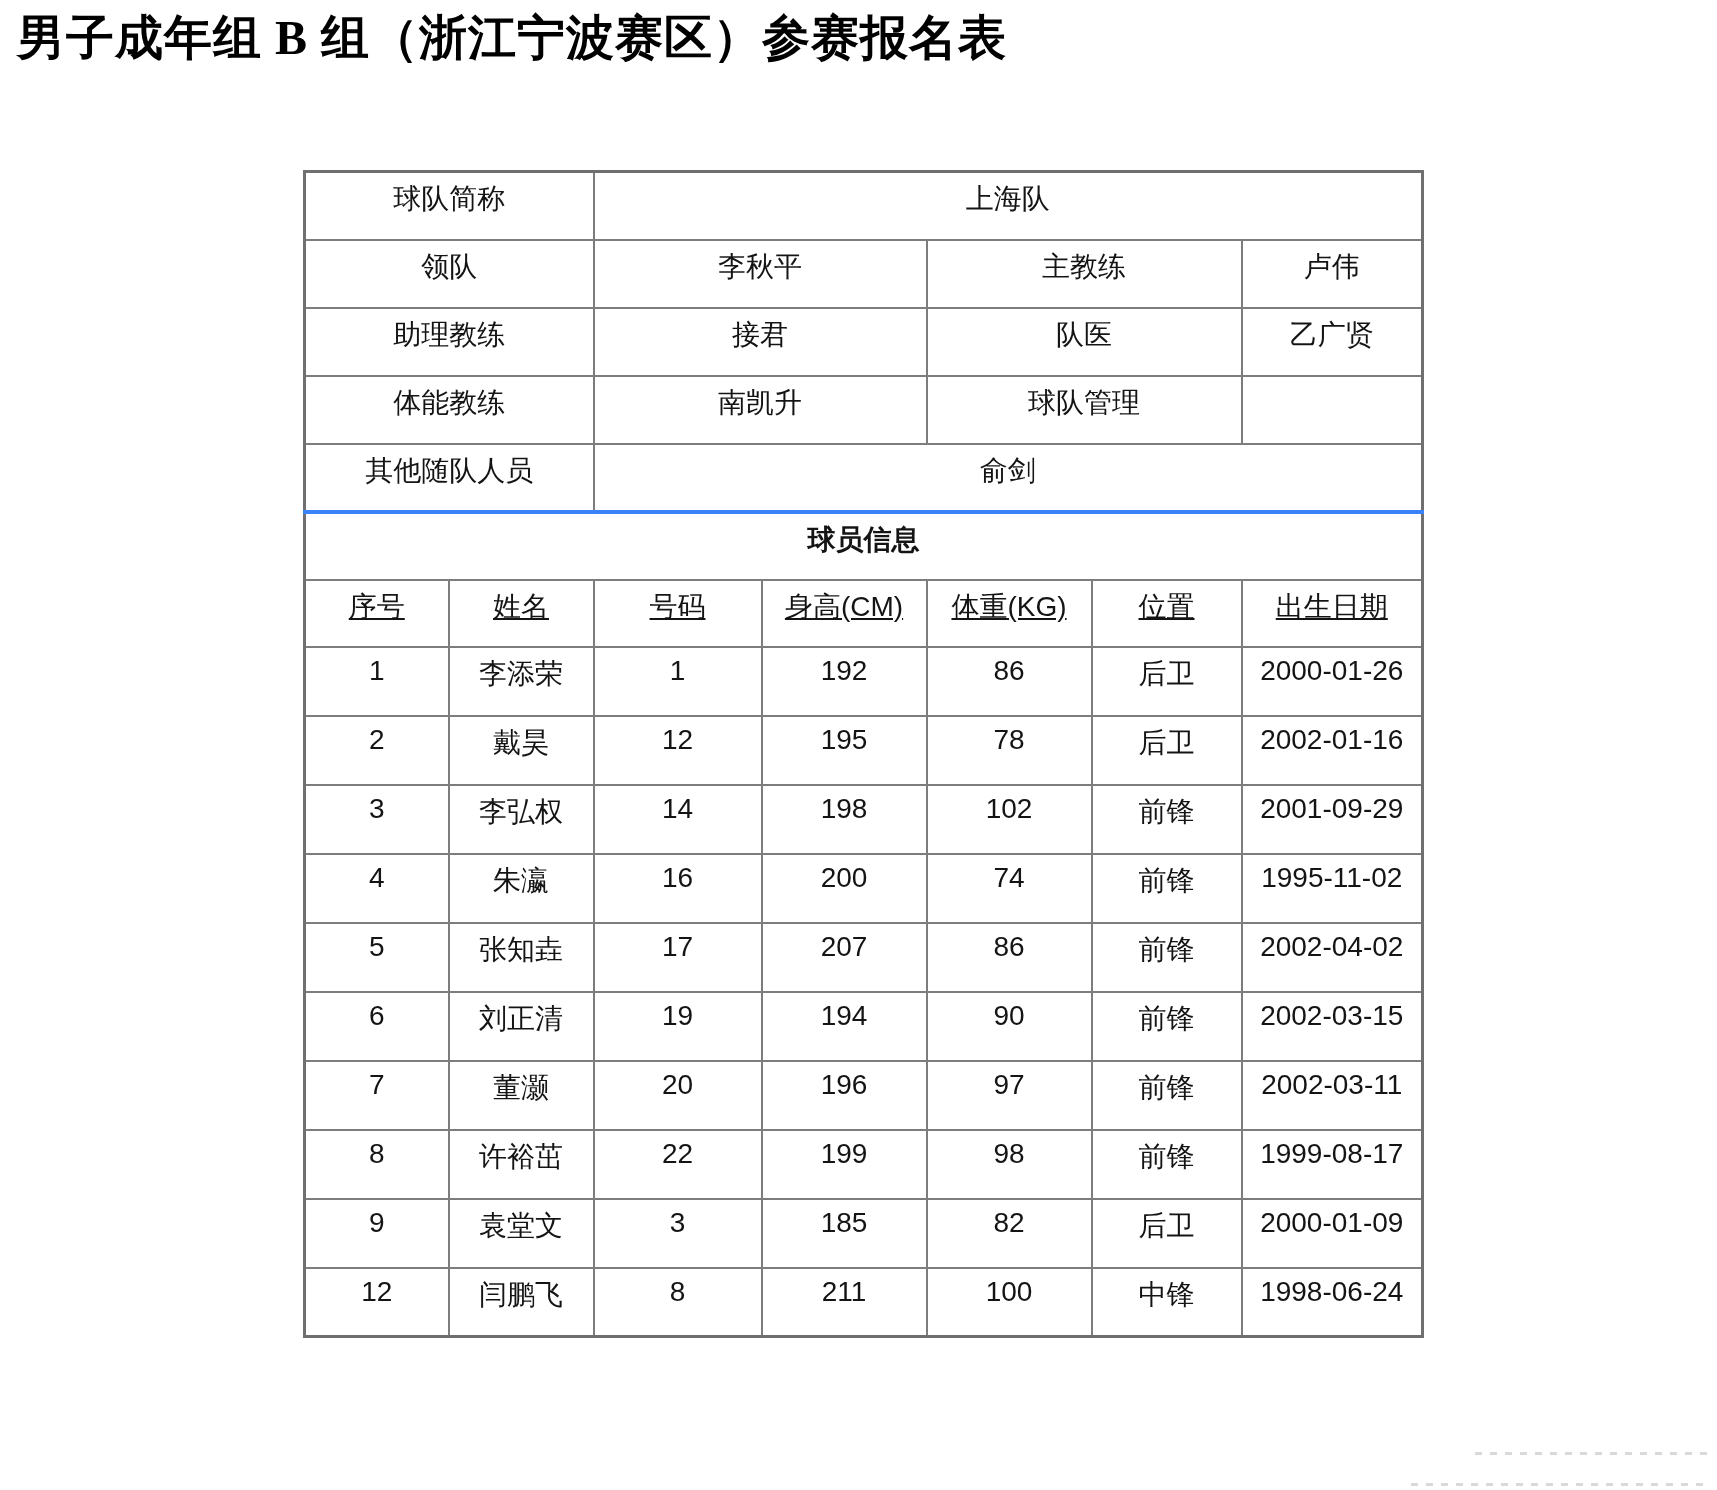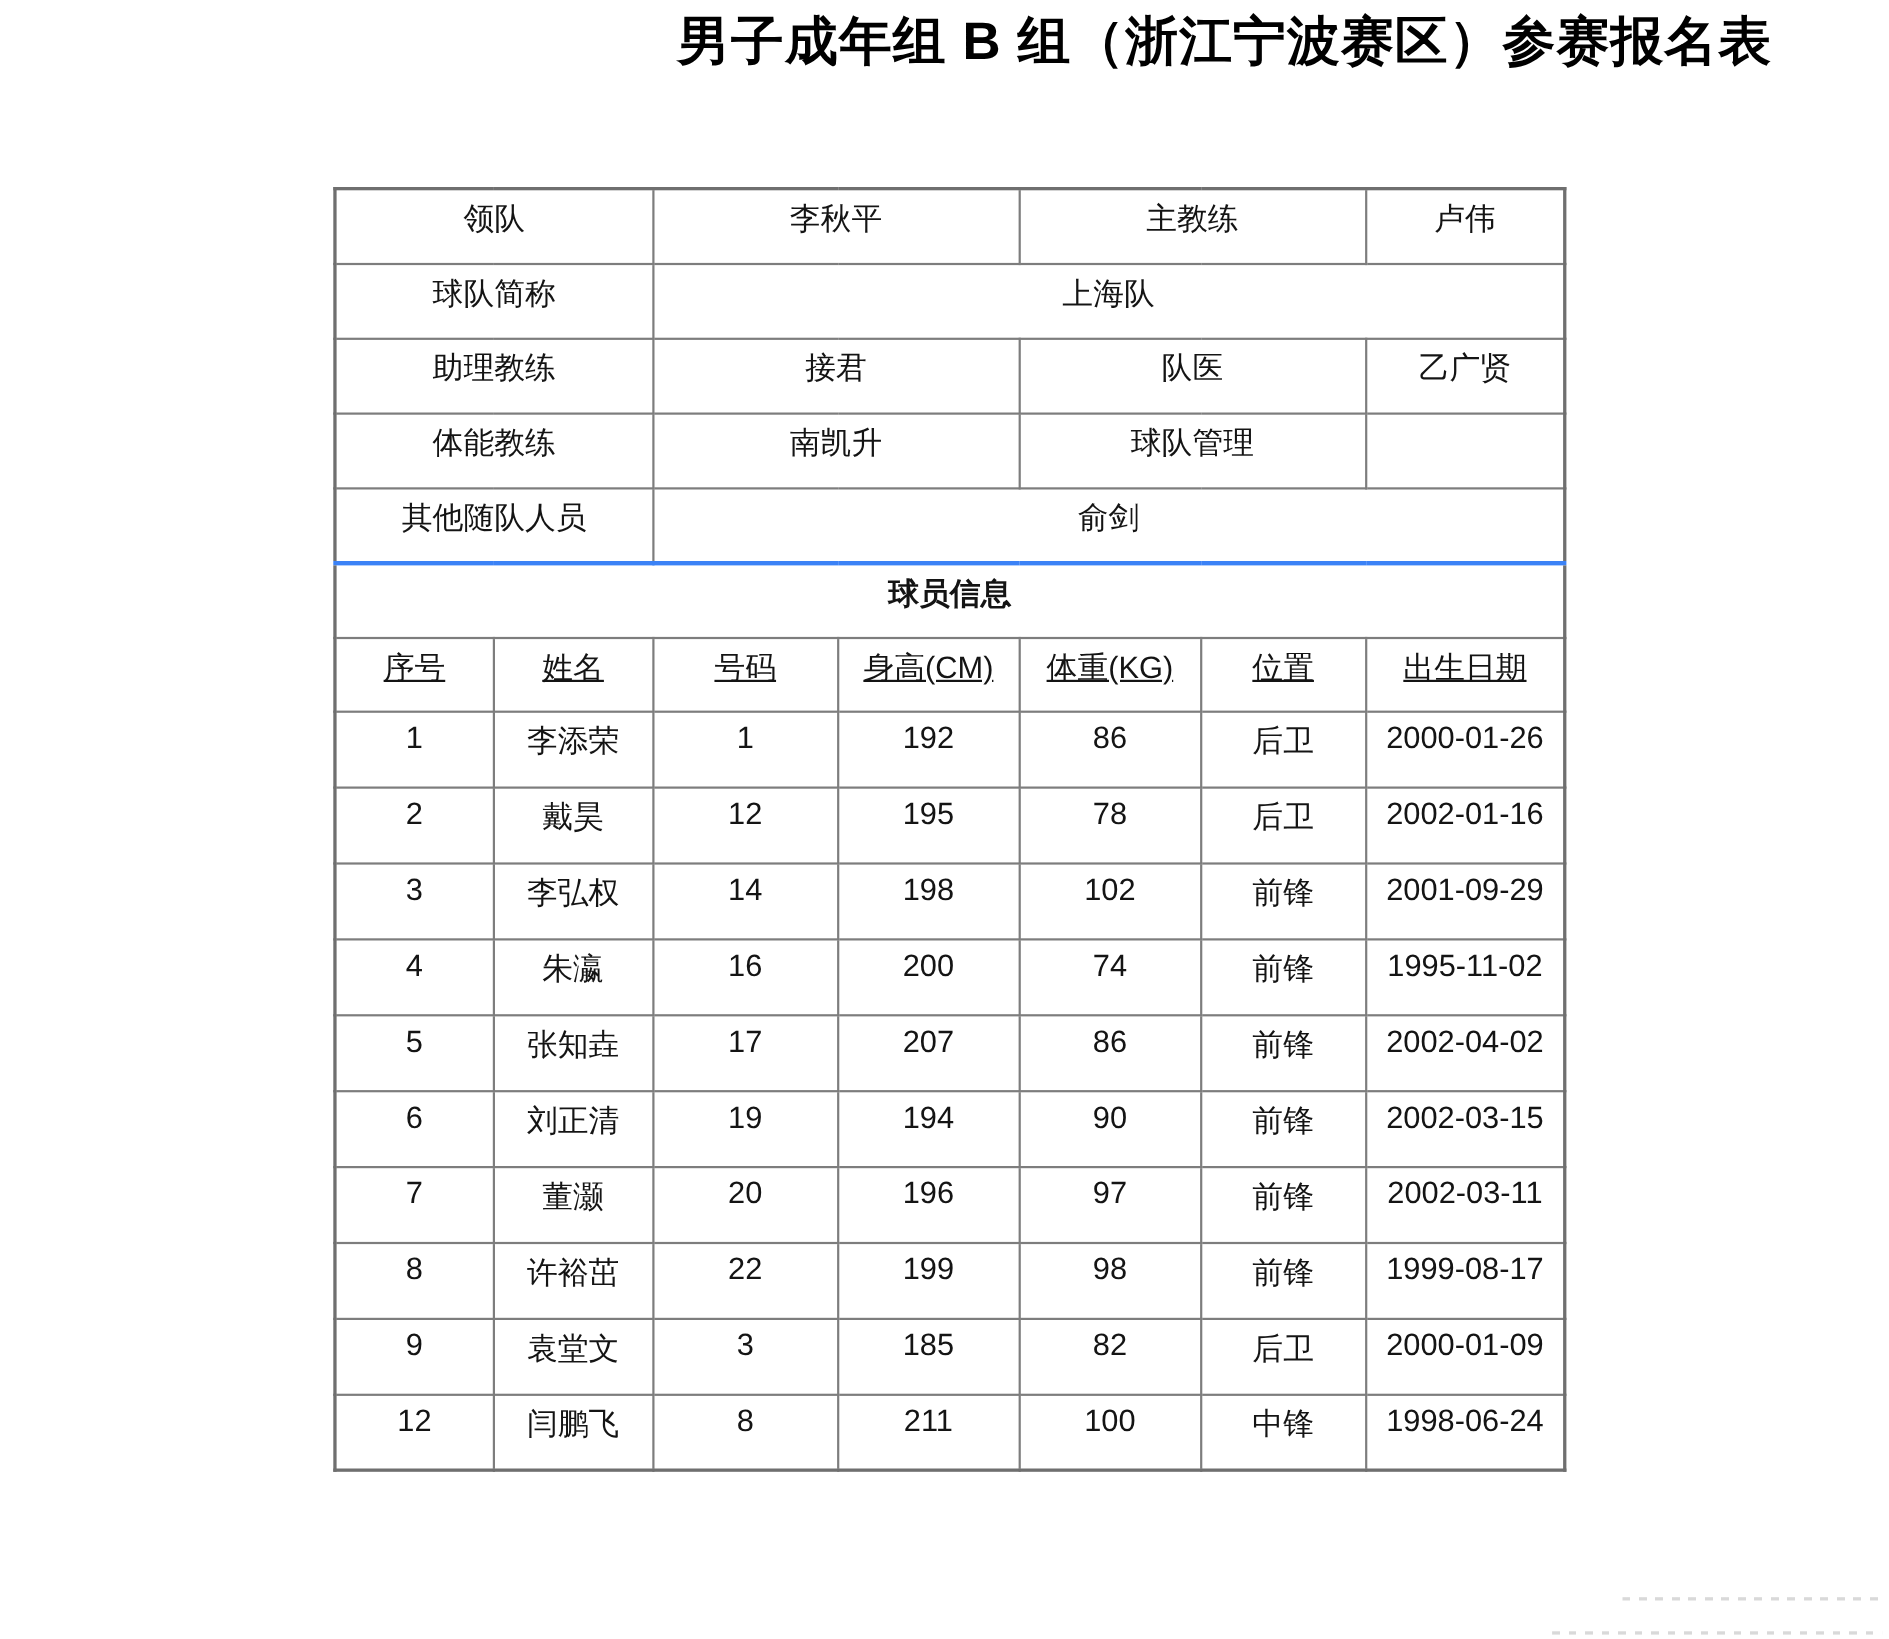--- a/index.html
+++ b/index.html
@@ -3,23 +3,23 @@
 <meta charset="utf-8">
 <style>
   html,body { margin:0; padding:0; background:#ffffff; }
   .page {
     position:relative; width:1717px; height:1490px;
     background:#ffffff; overflow:hidden;
     font-family:"Liberation Sans","DejaVu Sans",sans-serif;
     color:#141414;
   }
   .title {
-    position:absolute; top:6px; left:1px; width:1610px;
-    text-align:right; font-size:48px; font-weight:bold; color:#000;
-    letter-spacing:1px; white-space:nowrap;
+    position:absolute; top:6px; left:17px; width:1610px;
+    text-align:left; font-size:48px; font-weight:bold; color:#000;
+    letter-spacing:1px; white-space:nowrap;font-family:Liberation Serif, serif;
   }
   table.sheet {
     position:absolute; top:170px; left:303px; width:1118px;
     border-collapse:collapse; table-layout:fixed;
     border:3px solid #6f6f6f;
   }
   table.sheet td {
     border:2px solid #7d7d7d;
     vertical-align:top; text-align:center;
     padding:7px 2px 0 2px;
@@ -51,28 +51,28 @@
         <col style="width:145px">
         <col style="width:168px">
       <col style="width:165px">
         <col style="width:165px">
         <col style="width:150px">
       <col style="width:181px">
     </colgroup>
 
     <tbody>
         <tr class="team-row">
+          <td colspan="2">球队简称</td>
+          <td colspan="5">上海队</td>
+        </tr>
+        <tr class="team-row">
           <td colspan="2">领队</td>
           <td colspan="2">李秋平</td>
           <td colspan="2">主教练</td>
           <td colspan="1">卢伟</td>
-        </tr>
-        <tr class="team-row">
-          <td colspan="2">球队简称</td>
-          <td colspan="5">上海队</td>
         </tr>
         <tr class="team-row">
           <td colspan="2">助理教练</td>
           <td colspan="2">接君</td>
           <td colspan="2">队医</td>
           <td colspan="1">乙广贤</td>
         </tr>
         <tr class="team-row">
           <td colspan="2">体能教练</td>
           <td colspan="2">南凯升</td>

